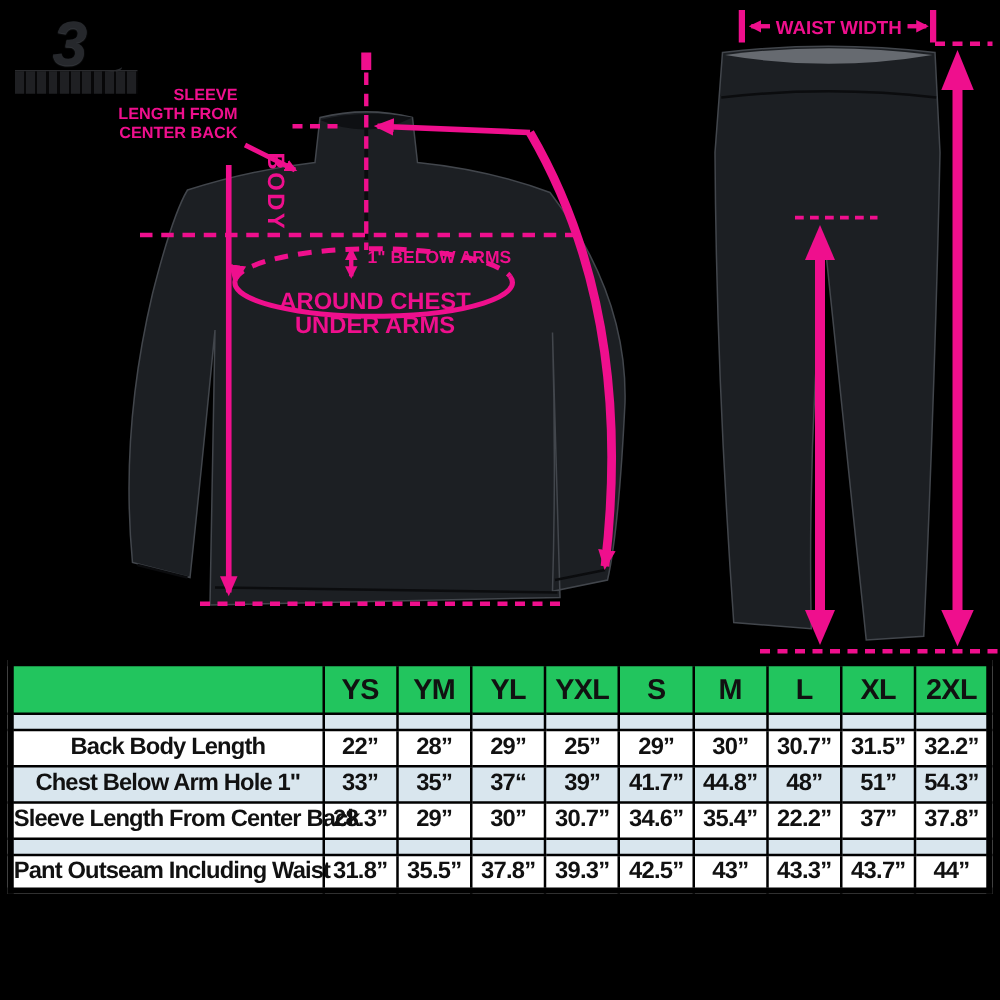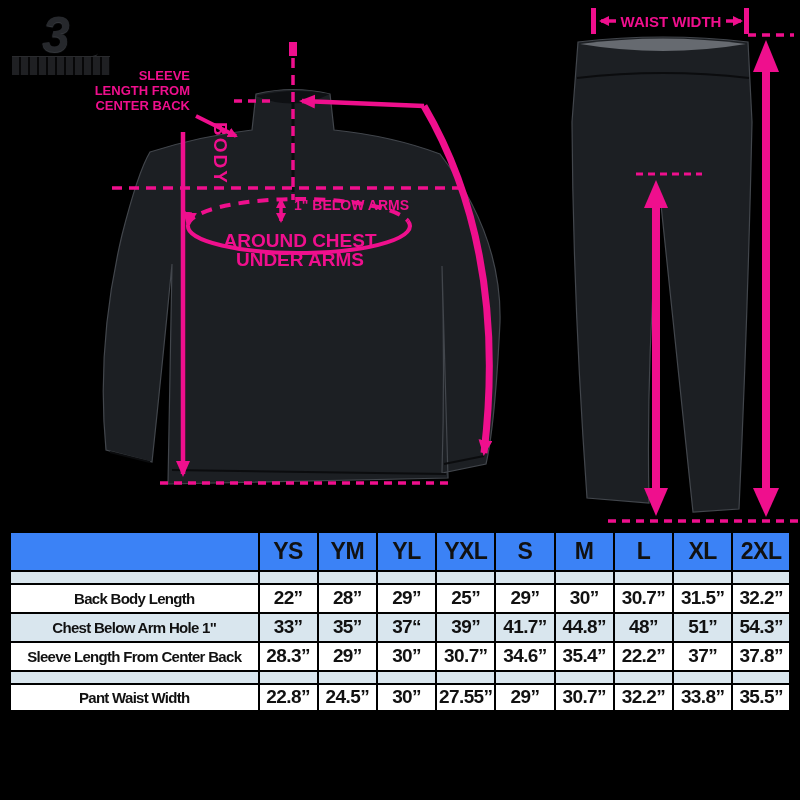--- a/index.html
+++ b/index.html
@@ -14,28 +14,28 @@
   .brand-wordmark{position:absolute;left:2px;top:50px;width:98px;height:18px;
                   background:repeating-linear-gradient(90deg,#1f2023 0 7px,#070708 7px 9px);
                   border-top:1px solid #2a2b2e;}
   
   .size-table-wrap{position:absolute;left:6px;top:528px;width:788px;}
   table.size-table{width:100%;border-collapse:collapse;table-layout:fixed;
                    border:5px solid #000;background:#fff;}
   table.size-table th,table.size-table td{border:2px solid #000;padding:0;
                    text-align:center;vertical-align:middle;color:#111;}
   table.size-table col.c-label{width:250px;}
-  thead tr{height:40px;background:#3b82f6;}
+  thead tr{height:40px;background:#22c55e;}
   thead th{font-size:23px;font-weight:bold;letter-spacing:-0.5px;}
   tbody tr{height:29px;}
   tbody tr.spacer{height:13px;}
   tbody tr:nth-child(odd){background:#d9e6ee;}
   tbody tr:nth-child(even){background:#fff;}
   td.label-col,th.label-col{text-align:left;padding-left:7px;font-weight:bold;
-       font-size:15px;letter-spacing:-0.7px;white-space:nowrap;margin-left:24px;}
+       font-size:19px;letter-spacing:-0.7px;white-space:nowrap;margin-left:24px;}
   tbody td{font-size:19px;font-weight:bold;letter-spacing:-0.6px;}
   
   text{font-family:"Liberation Sans",sans-serif;fill:#EF0F8D;font-weight:bold;}
 </style>
 </head>
 <body>
 
 <div class="canvas">
 
   
@@ -191,27 +191,27 @@
             <td></td>
             <td></td>
             <td></td>
             <td></td>
             <td></td>
             <td></td>
             <td></td>
             <td></td>
           </tr>
           <tr>
-            <td class="label-col">Pant Waist Width</td>
-            <td>22.8”</td>
-            <td>24.5”</td>
-            <td>30”</td>
-            <td>27.55”</td>
-            <td>29”</td>
-            <td>30.7”</td>
-            <td>32.2”</td>
-            <td>33.8”</td>
+            <td class="label-col">Pant Outseam Including Waist</td>
+            <td>31.8”</td>
             <td>35.5”</td>
+            <td>37.8”</td>
+            <td>39.3”</td>
+            <td>42.5”</td>
+            <td>43”</td>
+            <td>43.3”</td>
+            <td>43.7”</td>
+            <td>44”</td>
           </tr>
         </tbody>
     </table>
   </div>
 </div>
 
 </body></html>

